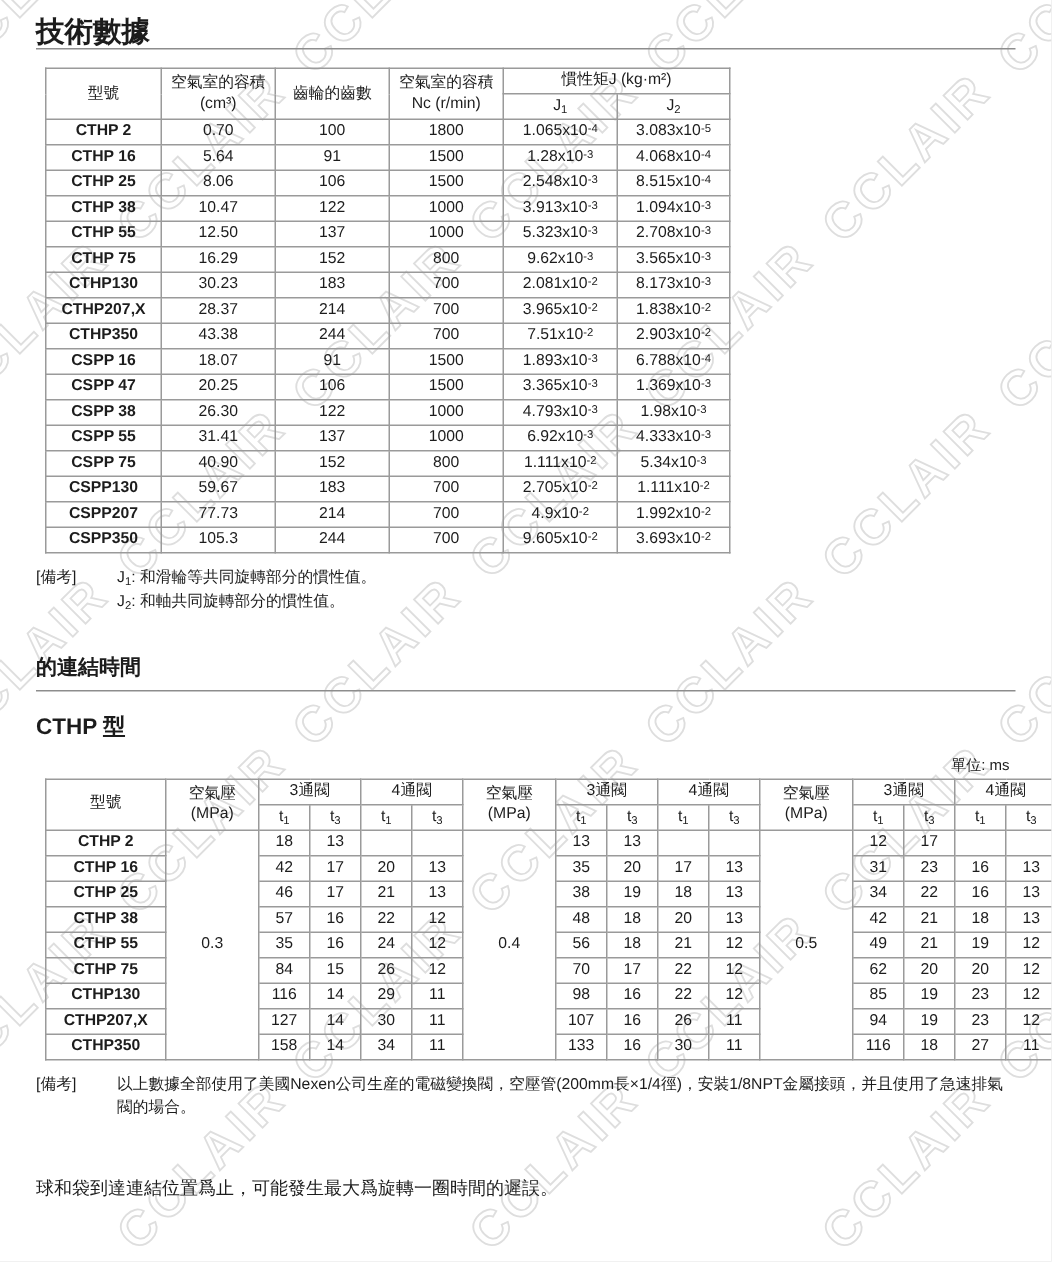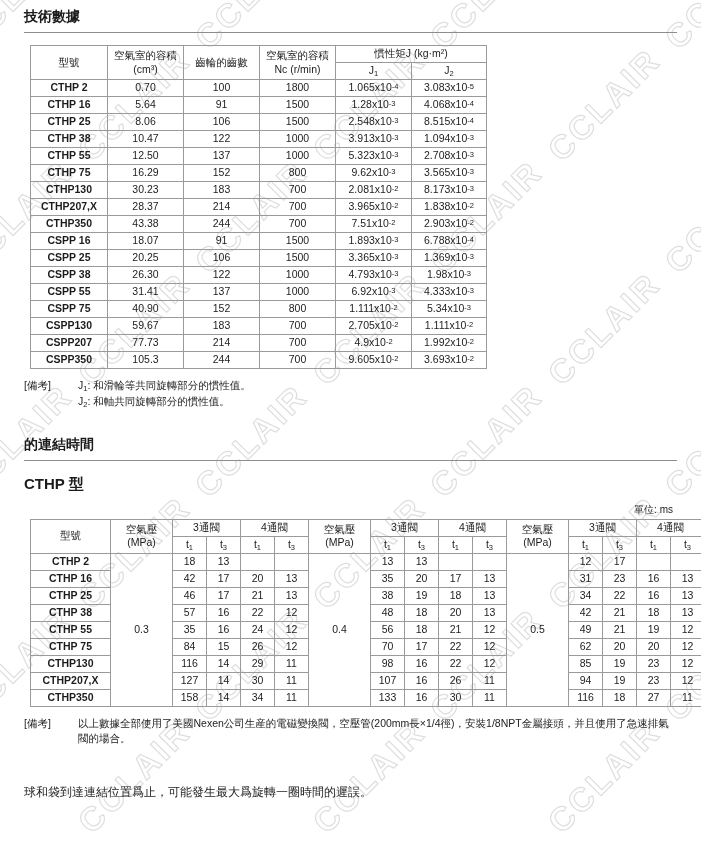--- a/index.html
+++ b/index.html
@@ -19,21 +19,21 @@
     position:absolute;
     transform:rotate(-45deg);
     font-size:33px;font-weight:bold;letter-spacing:3px;
     color:transparent;
     -webkit-text-stroke:1.2px #dedede;
     white-space:nowrap;
   }
   @supports not (-webkit-text-stroke: 1px #000) {
     .wm{color:#eeeeee;}
   }
-  h1.doc-title{font-size:14px;font-weight:bold;margin:0;padding-top:8px;height:20px;}
+  h1.doc-title{font-size:19px;font-weight:bold;margin:0;padding-top:8px;height:20px;}
   .rule{border:none;border-top:1px solid #8d8d8d;margin:4px 0 0 0;}
   
   table{border-collapse:collapse;background:transparent;}
   .t1{margin:12px 0 0 6px;width:456px;font-size:10.5px;table-layout:fixed;}
   .t1 th,.t1 td{border:1px solid #9a9a9a;padding:1px 2px;text-align:center;height:14px;line-height:1.25;}
   .t1{border:1.5px solid #555;}
   .t1 thead th{font-weight:normal;}
   .t1 td.model,.t2 td.model{font-weight:bold;}
   .hdr-2line{line-height:1.3;}
   
@@ -198,21 +198,21 @@
           </tr>
           <tr>
             <td class="model">CSPP 16</td>
             <td>18.07</td>
             <td>91</td>
             <td>1500</td>
             <td>1.893x10<sup>-3</sup></td>
             <td>6.788x10<sup>-4</sup></td>
           </tr>
           <tr>
-            <td class="model">CSPP 25</td>
+            <td class="model">CSPP 47</td>
             <td>20.25</td>
             <td>106</td>
             <td>1500</td>
             <td>3.365x10<sup>-3</sup></td>
             <td>1.369x10<sup>-3</sup></td>
           </tr>
           <tr>
             <td class="model">CSPP 38</td>
             <td>26.30</td>
             <td>122</td>

